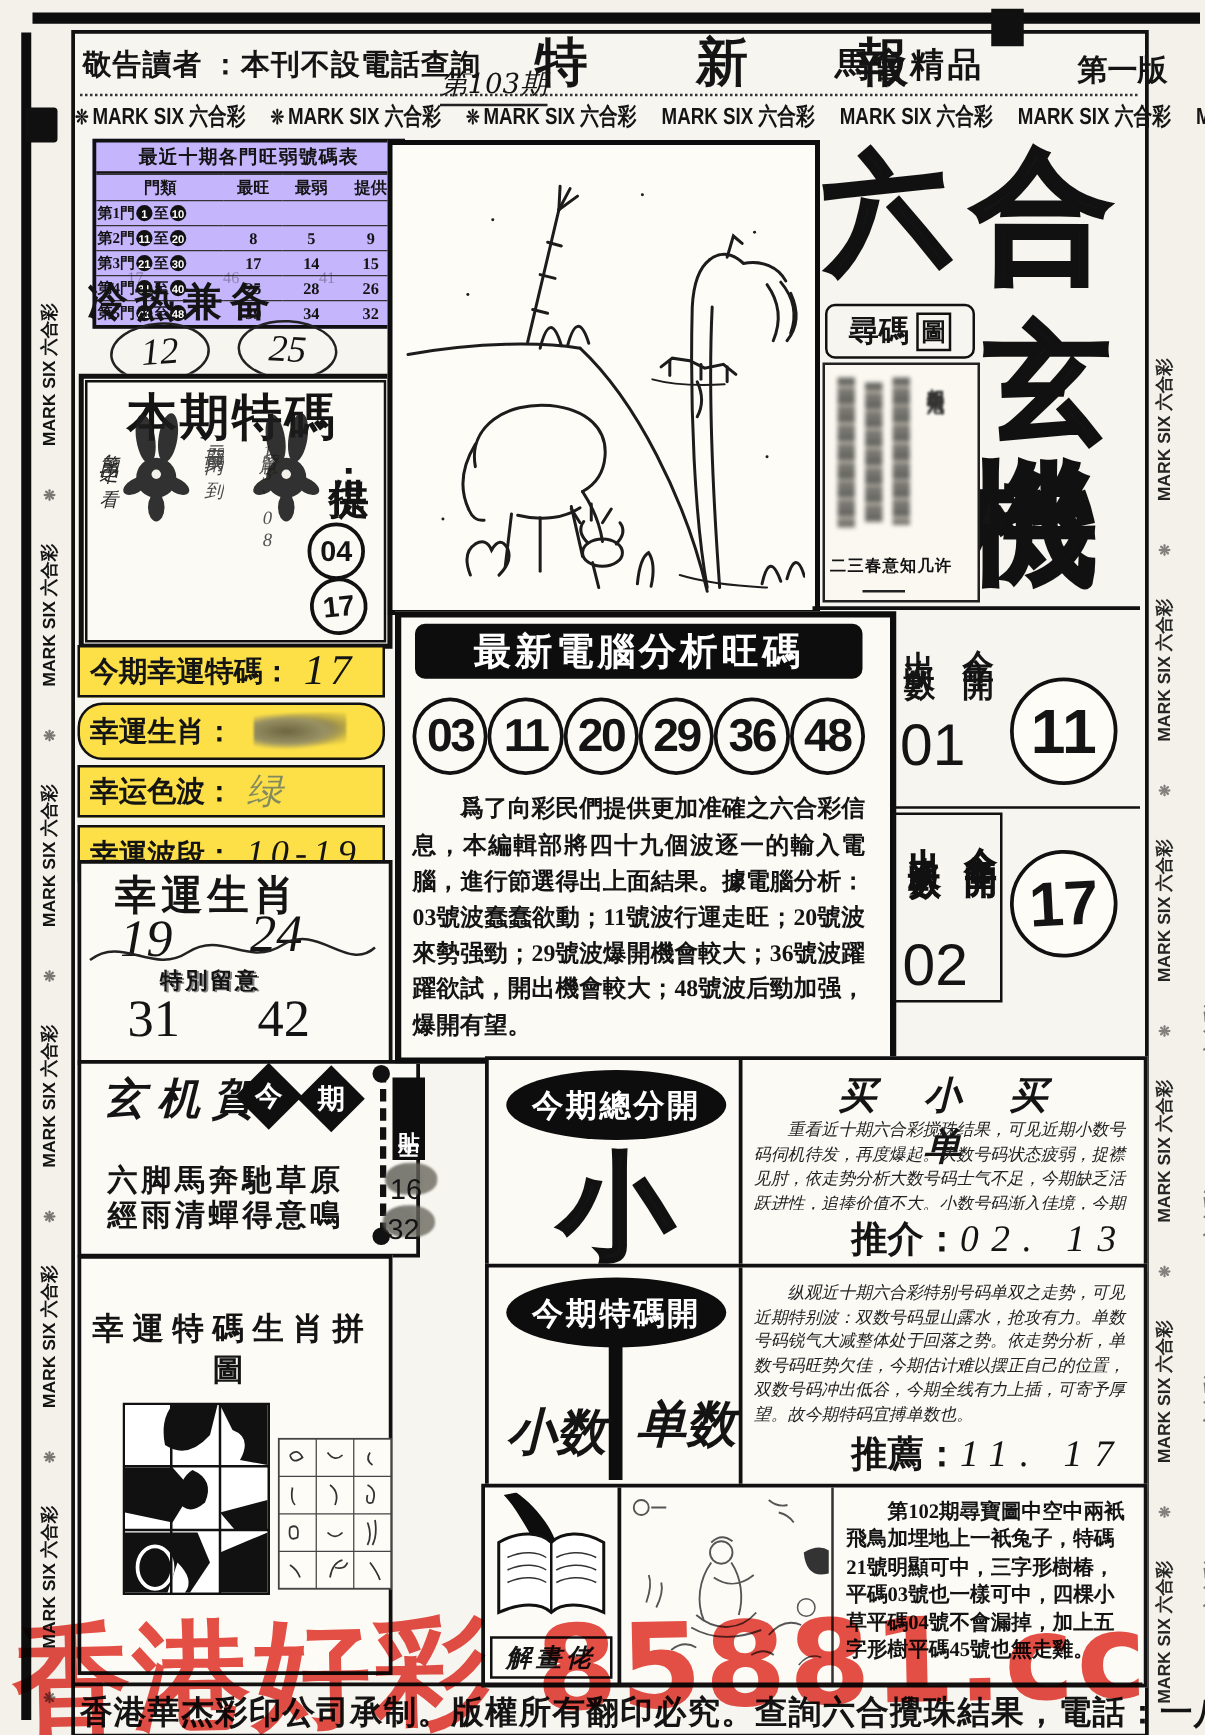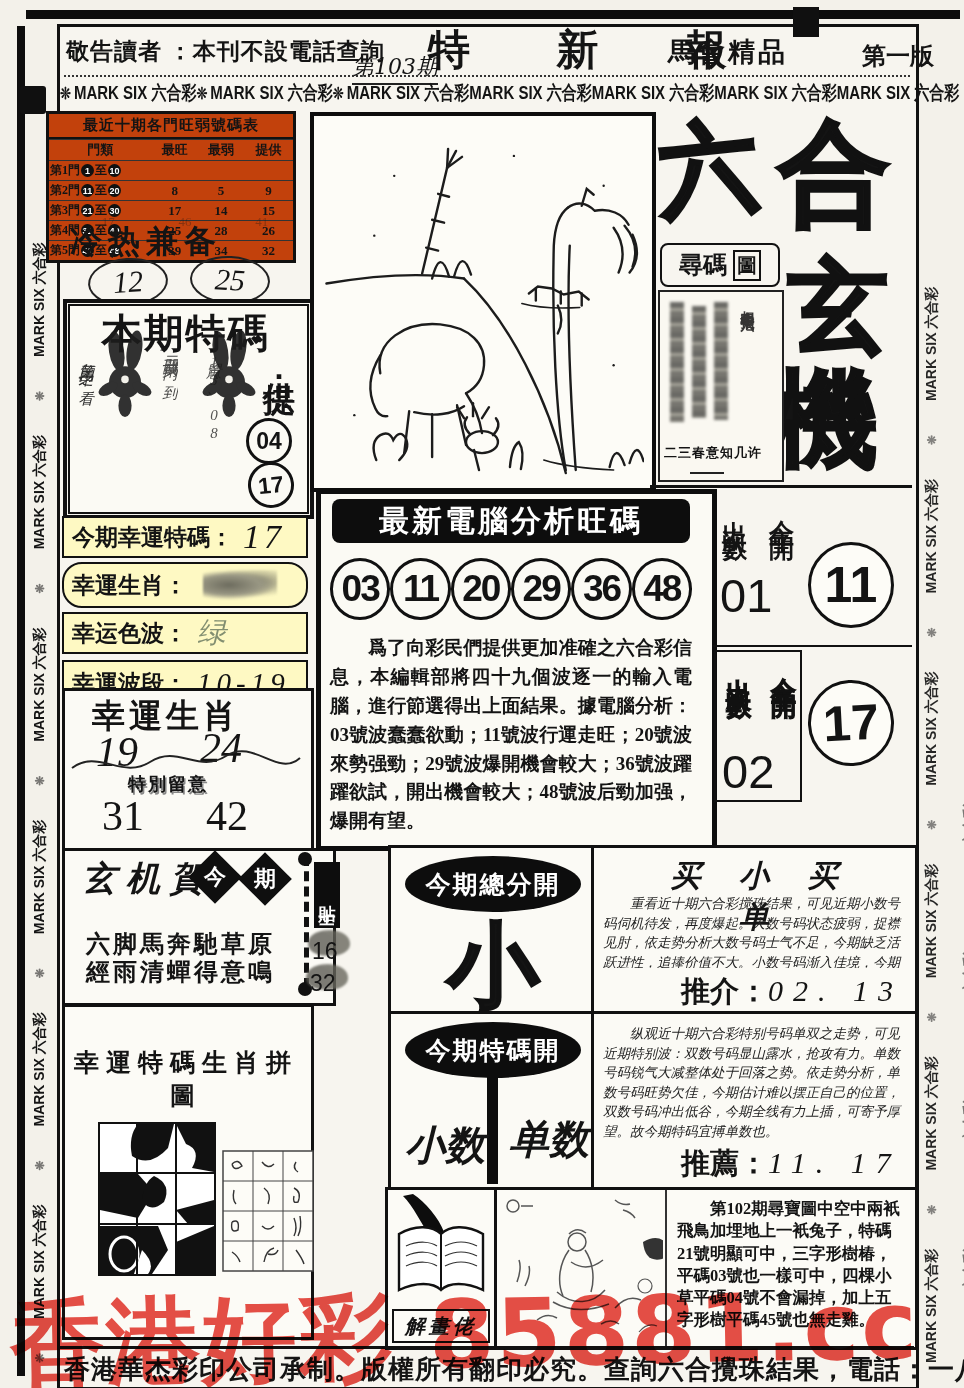--- a/index.html
+++ b/index.html
@@ -26,26 +26,26 @@
 
   
   #hdr-notice{left:66px;top:36px;font-size:23px;font-weight:bold;letter-spacing:1px;}
   #hdr-issue{left:352px;top:52px;font-size:22px;border-bottom:2px solid #222;padding-bottom:1px;}
   #hdr-title{left:428px;top:22px;font-size:42px;font-weight:bold;letter-spacing:38px;}
   #hdr-sub{left:668px;top:34px;font-size:27px;font-weight:bold;letter-spacing:3px;}
   #hdr-edition{left:862px;top:40px;font-size:24px;font-weight:bold;}
   #hdr-rule{left:64px;top:75px;width:846px;border-top:2px dotted #333;}
 
   
-  #brand-row{left:60px;top:80px;width:852px;height:26px;display:flex;justify-content:space-between;align-items:center;}
+  #brand-row{left:60px;top:80px;width:852px;height:26px;display:flex;justify-content:space-between;align-items:center;gap:20px;}
   .brand-item{font-family:"Liberation Sans",sans-serif;font-weight:800;font-size:15px;white-space:nowrap;transform:scaleY(1.25);}
   .brand-item .flower{font-size:13px;margin-right:3px;}
 
   
-  #hot-table{left:46px;top:111px;width:244px;border:3px solid #111;background:#c2410c;}
+  #hot-table{left:74px;top:111px;width:244px;border:3px solid #111;background:#c4b5fd;}
   #hot-table .t-title{font-size:15px;font-weight:bold;text-align:center;letter-spacing:1px;border-bottom:2px solid #111;padding:2px 0;}
   #hot-table table{border-collapse:collapse;width:100%;font-size:13px;}
   #hot-table th,#hot-table td{border-top:1px solid #333;text-align:center;padding:1px 0;font-weight:bold;margin-top:45px;}
   #hot-table th{font-size:13px;}
   .doorcell{display:flex;align-items:center;justify-content:flex-start;padding-left:1px;font-weight:800;font-size:12px;white-space:nowrap;}
   .dcirc{display:inline-flex;align-items:center;justify-content:center;width:13px;height:13px;border-radius:50%;
          background:#111;color:#fff;font-size:9px;margin:0 1px;font-family:"Liberation Sans",sans-serif;}
   #stray-row{left:70px;top:214px;width:230px;display:flex;justify-content:space-around;font-size:13px;opacity:.32;}
 
   
@@ -63,21 +63,21 @@
              font-size:23px;font-weight:bold;font-family:"Liberation Sans",sans-serif;}
   #sp-c1{left:246px;top:418px;}
   #sp-c2{left:248px;top:462px;transform:rotate(-6deg);}
   .note-v{writing-mode:vertical-rl;text-orientation:upright;font-size:15px;font-style:italic;color:#2a2a2a;letter-spacing:2px;}
   #sp-note1{left:76px;top:352px;height:150px;}
   #sp-note2{left:160px;top:345px;height:160px;opacity:.85;}
   #sp-note3{left:204px;top:350px;height:120px;opacity:.8;}
   .stamp{opacity:.9;filter:blur(.4px);}
 
   
-  .lucky-row{left:62px;width:246px;height:42px;border:2.5px solid #111;background:#fef9c3;display:flex;align-items:center;padding-left:8px;box-sizing:border-box;}
+  .lucky-row{left:62px;width:246px;height:42px;border:2.5px solid #111;background:#fde047;display:flex;align-items:center;padding-left:8px;box-sizing:border-box;}
   .lucky-label{font-size:23px;font-weight:bold;white-space:nowrap;}
   .lucky-val{margin-left:10px;font-size:29px;font-style:italic;}
   #lucky2{border-radius:20px;}
   .smudge{background:radial-gradient(ellipse at 35% 50%,#3d3d3d 0%,#77766e 45%,transparent 70%),
            radial-gradient(ellipse at 70% 40%,#4a4a44 0%,transparent 60%);opacity:.75;filter:blur(1px);}
 
   
   #contrib-box{left:62px;top:688px;width:246px;height:158px;border:3px solid #111;background:#fbfaf5;}
   #contrib-title{left:92px;top:694px;width:190px;font-size:33px;font-weight:900;letter-spacing:4px;}
   .big-hand{font-size:42px;font-style:italic;}

